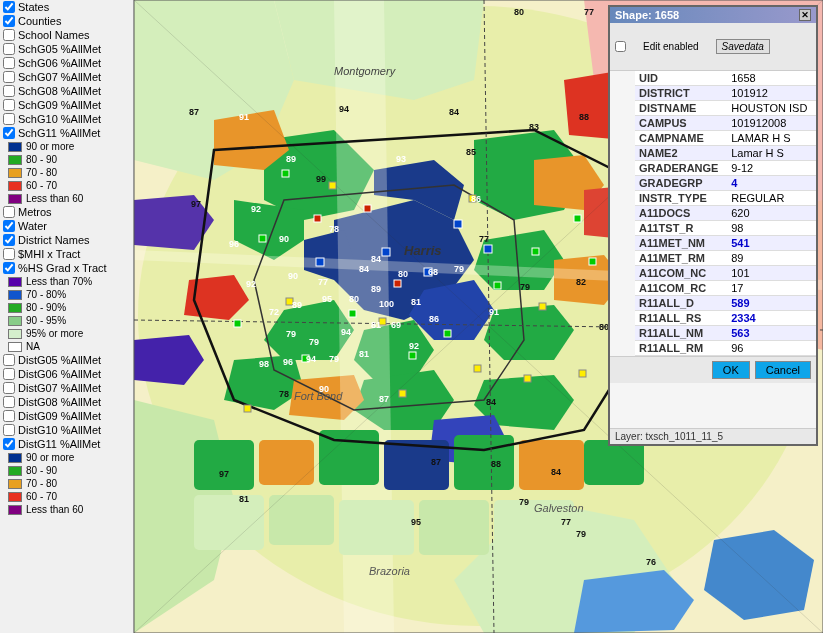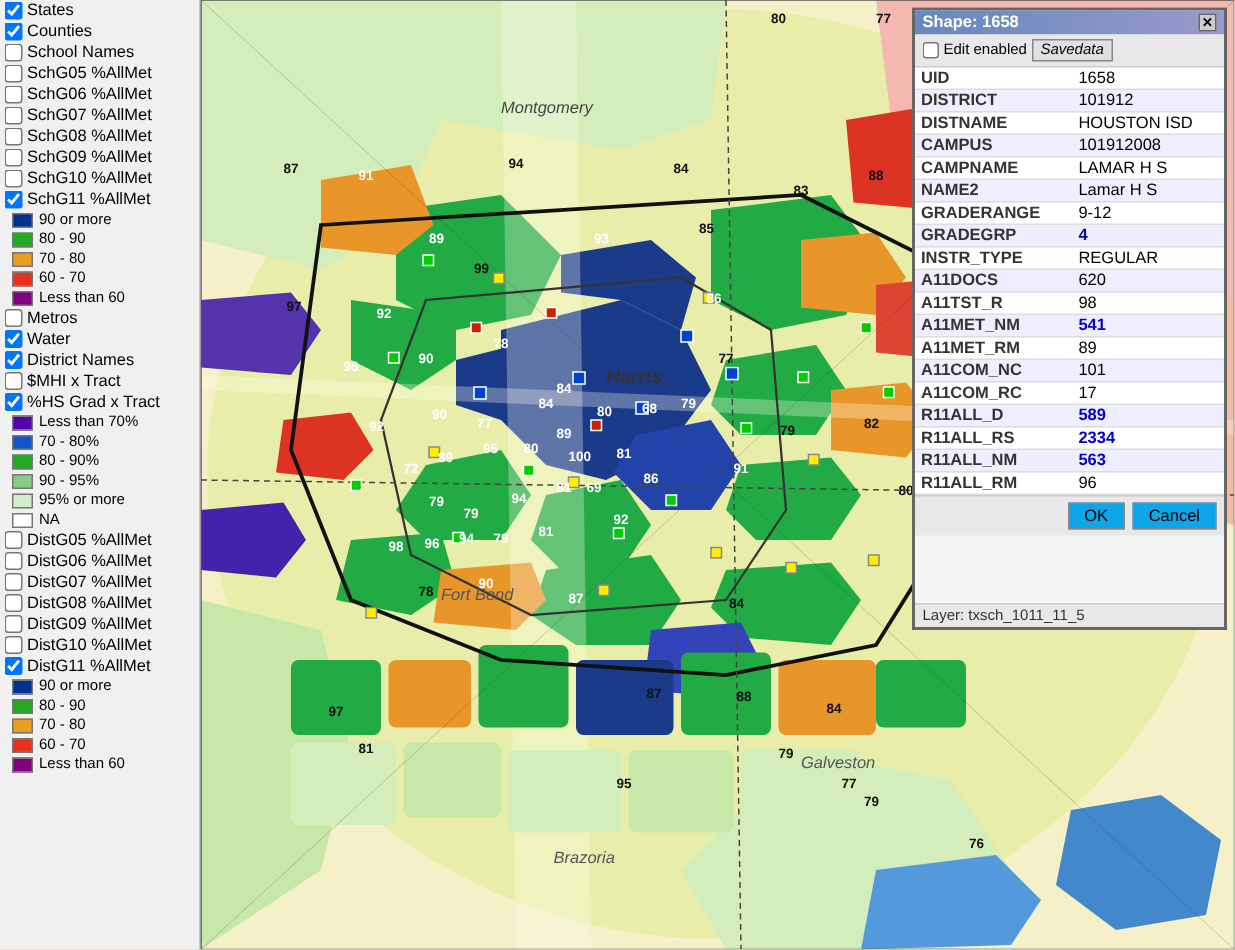--- a/index.html
+++ b/index.html
@@ -78,24 +78,24 @@
     #shape-panel-title .close-btn {
       cursor: pointer;
       background: #ccc;
       border: 1px solid #666;
       width: 12px; height: 12px;
       font-size: 9px;
       display: flex; align-items: center; justify-content: center;
       color: #000;
     }
     #shape-panel-controls {
-      padding: 3px 5px;
+      padding: 16px 5px;
       display: flex;
       align-items: center;
-      gap: 3px;
+      gap: 17px;
       background: #e8e8e8;
       border-bottom: 1px solid #ccc;
     }
     #shape-panel-controls input[type=checkbox] { width: 11px; height: 11px; }
     #shape-panel-controls label { font-size: 10px; }
     .savedata-btn {
       background: #e0e0e0;
       border: 1px solid #888;
       padding: 1px 5px;
       font-size: 10px;
@@ -114,20 +114,21 @@
     }
     #shape-table tr:nth-child(even) { background: #eef; }
     #shape-table tr:nth-child(odd) { background: #fff; }
     .field-name { font-weight: bold; color: #333; white-space: nowrap; }
     .field-value { color: #000; }
     .field-value.highlight { color: #0000cc; font-weight: bold; }
 
     .shape-panel-scroll {
       max-height: 380px;
       overflow-y: auto;
+      margin-left: 25px;
     }
     #shape-panel-footer {
       display: flex;
       justify-content: flex-end;
       gap: 5px;
       padding: 4px 5px;
       background: #e8e8e8;
       border-top: 1px solid #ccc;
     }
     #shape-panel-footer button {

